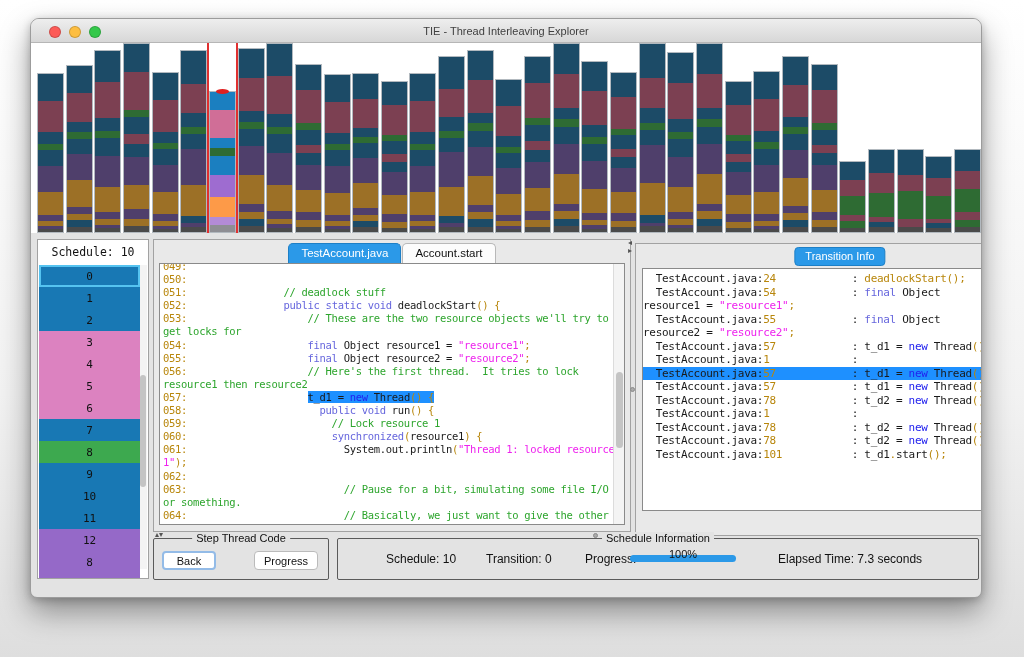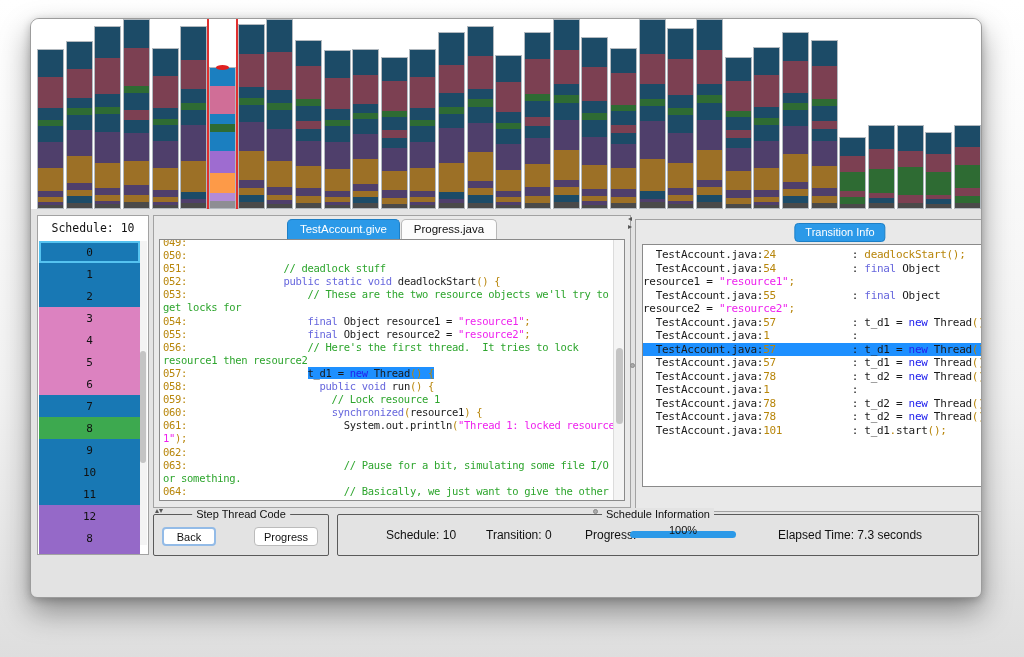--- a/index.html
+++ b/index.html
@@ -85,20 +85,26 @@
   .btn.back { left:8px; width:54px; border:2px solid #93bbe7; }
   .btn.fwd { right:10px; width:64px; border:1px solid #bbbbbb; }
   .info { position:absolute; top:13px; font-size:12px; color:#111; white-space:nowrap; }
   .pbar { position:absolute; left:292px; top:16px; width:106px; height:7px; background:#2b99e8; border-radius:4px; }
   .pval { position:absolute; left:292px; width:106px; top:9px; text-align:center; font-size:11px; color:#111; z-index:2; }
 </style>
 </head>
 <body>
 
 <div class="window">
+  <div class="titlebar">
+    <span class="tl red"></span>
+    <span class="tl yel"></span>
+    <span class="tl grn"></span>
+    <span>TIE - Thread Interleaving Explorer</span>
+  </div>
 
 
   <div class="chart" id="chart">
       <div class="bar" style="left: 6px; height: 160px;">
         <div class="seg" style="height: 17%; background: rgb(28, 75, 103);"></div>
         <div class="seg" style="height: 20%; background: rgb(124, 64, 82);"></div>
         <div class="seg" style="height: 7%; background: rgb(28, 75, 103);"></div>
         <div class="seg" style="height: 4%; background: rgb(46, 107, 51);"></div>
         <div class="seg" style="height: 10%; background: rgb(28, 75, 103);"></div>
         <div class="seg" style="height: 17%; background: rgb(79, 63, 107);"></div>
@@ -520,22 +526,22 @@
         <div class="sb-item" style="top: 223px; background: rgb(24, 120, 180);">9</div>
         <div class="sb-item" style="top: 245px; background: rgb(24, 120, 180);">10</div>
         <div class="sb-item" style="top: 267px; background: rgb(24, 120, 180);">11</div>
         <div class="sb-item" style="top: 289px; background: rgb(149, 105, 200);">12</div>
         <div class="sb-item" style="top: 311px; background: rgb(149, 105, 200);">8</div>
         <div class="sb-item" style="top: 333px; background: rgb(149, 105, 200);">14</div>
       </div>
 
     <div class="panelbox codepanel">
       <div class="tabbar" id="tabbar">
-          <div class="tab active">TestAccount.give</div>
-          <div class="tab">Progress.java</div>
+          <div class="tab active">TestAccount.java</div>
+          <div class="tab">Account.start</div>
         </div>
       <div class="codebox">
         <div class="codecontent" id="codecontent"><div class="crow"><span class="c-ln">049:</span></div><div class="crow"><span class="c-ln">050:</span></div><div class="crow"><span class="c-ln">051:</span><span class="c-com">                // deadlock stuff</span></div><div class="crow"><span class="c-ln">052:</span><span class="c-txt">                </span><span class="c-kw">public static void</span><span class="c-txt"> deadlockStart</span><span class="c-gld">() {</span></div><div class="crow"><span class="c-ln">053:</span><span class="c-com">                    // These are the two resource objects we'll try to</span></div><div class="crow"><span class="c-com">get locks for</span></div><div class="crow"><span class="c-ln">054:</span><span class="c-txt">                    </span><span class="c-kw">final</span><span class="c-txt"> Object resource1 = </span><span class="c-str">"resource1"</span><span class="c-gld">;</span></div><div class="crow"><span class="c-ln">055:</span><span class="c-txt">                    </span><span class="c-kw">final</span><span class="c-txt"> Object resource2 = </span><span class="c-str">"resource2"</span><span class="c-gld">;</span></div><div class="crow"><span class="c-ln">056:</span><span class="c-com">                    // Here's the first thread.  It tries to lock</span></div><div class="crow"><span class="c-com">resource1 then resource2</span></div><div class="crow"><span class="c-ln">057:</span><span class="c-txt">                    </span><span class="c-txt hlspan">t_d1 = </span><span class="c-new hlspan">new</span><span class="c-txt hlspan"> Thread</span><span class="c-gld hlspan">() {</span></div><div class="crow"><span class="c-ln">058:</span><span class="c-txt">                      </span><span class="c-kw">public void</span><span class="c-txt"> run</span><span class="c-gld">() {</span></div><div class="crow"><span class="c-ln">059:</span><span class="c-com">                        // Lock resource 1</span></div><div class="crow"><span class="c-ln">060:</span><span class="c-txt">                        </span><span class="c-kw">synchronized</span><span class="c-gld">(</span><span class="c-txt">resource1</span><span class="c-gld">) {</span></div><div class="crow"><span class="c-ln">061:</span><span class="c-txt">                          System.out.println</span><span class="c-gld">(</span><span class="c-str">"Thread 1: locked resource</span></div><div class="crow"><span class="c-str">1"</span><span class="c-gld">);</span></div><div class="crow"><span class="c-ln">062:</span></div><div class="crow"><span class="c-ln">063:</span><span class="c-com">                          // Pause for a bit, simulating some file I/O</span></div><div class="crow"><span class="c-com">or something.</span></div><div class="crow"><span class="c-ln">064:</span><span class="c-com">                          // Basically, we just want to give the other</span></div></div>
         <div class="vtrack" style="right:0; top:0; bottom:0; width:11px;">
           <div class="thumb" style="left:2px; width:7px; top:108px; height:76px;"></div>
         </div>
       </div>
     </div>
 
     <div class="vsplit">

